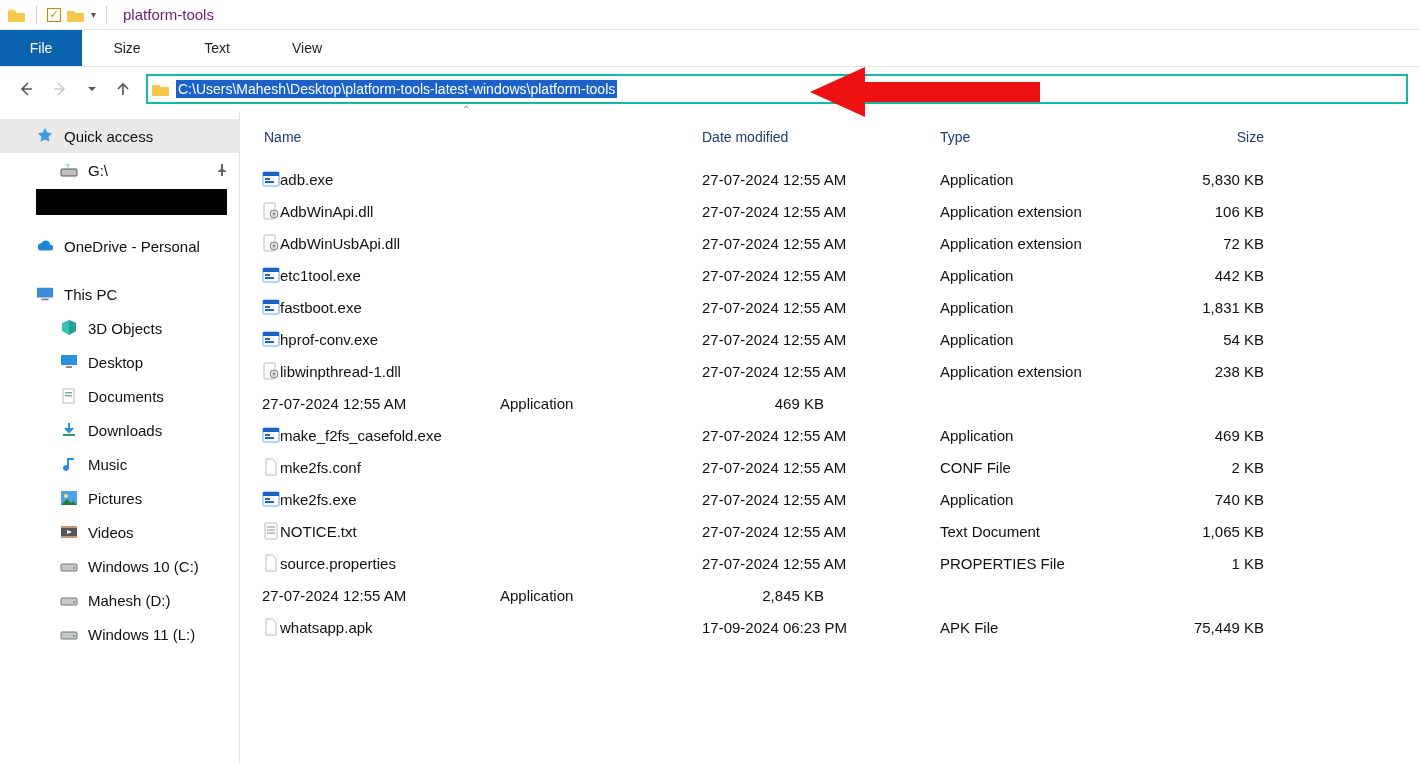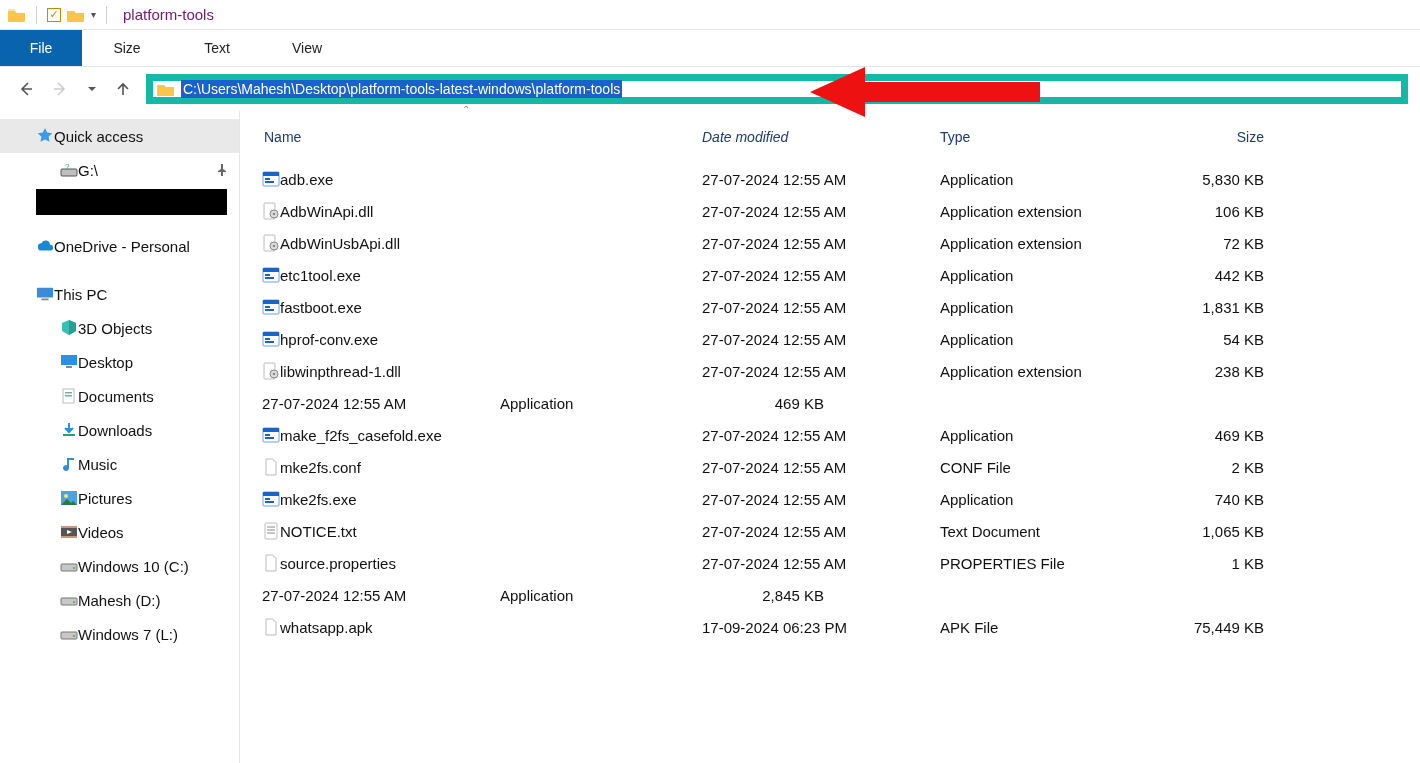--- a/index.html
+++ b/index.html
@@ -16,44 +16,44 @@
   
   .ribbon { height: 37px; display: flex; align-items: stretch; border-bottom: 1px solid #e5e5e5; }
   .ribbon .file-tab { background: #0a64ad; color: #fff; width: 82px; display: flex; align-items: center; justify-content: center; font-size: 14px; }
   .ribbon .rtab { width: 90px; display: flex; align-items: center; justify-content: center; font-size: 14px; color: #222; }
 
   
   .navbar { height: 44px; display: flex; align-items: center; padding: 0 12px; gap: 10px; }
   .nbtn { width: 26px; height: 26px; display: flex; align-items: center; justify-content: center; color: #6e6e6e; }
   .nbtn.disabled { opacity: 0.5; }
   .nbtn.small { width: 16px; }
-  .addr-wrap { flex: 1; height: 30px; border: 7px solid #14b8a6; display: flex; align-items: center; padding: 0 4px; gap: 6px; }
+  .addr-wrap { flex: 1; height: 30px; border: 2px solid #14b8a6; display: flex; align-items: center; padding: 0 4px; gap: 6px; }
   .addr-folder-ico { width: 18px; height: 14px; }
   .addr-text { background: #1a61c9; color: #fff; padding: 1px 2px; font-size: 14px; white-space: nowrap; }
 
   
   .body { display: flex; height: calc(100% - 30px - 37px - 44px); }
 
   
   .sidebar { width: 240px; border-right: 1px solid #e5e5e5; padding-top: 8px; font-size: 15px; }
-  .side-item { display: flex; align-items: center; height: 34px; padding-left: 36px; color: #111; }
+  .side-item { display: flex; align-items: center; height: 34px; padding-left: 36px; gap: 10px; color: #111; }
   .side-item.top { padding-left: 36px; }
   .side-item.qa { background: #e9e9e9; }
   .side-item .ico { width: 18px; height: 18px; display: flex; align-items: center; justify-content: center; font-size: 15px; }
   .side-group { margin-top: 14px; }
   .side-sub { padding-left: 60px; }
   .side-black { margin: 2px 12px 2px 36px; height: 26px; background: #000; }
   .pin-col { margin-left: auto; margin-right: 12px; font-size: 12px; color: #666; }
 
   
   .main { flex: 1; padding: 0 8px 0 22px; }
   .cols { display: flex; height: 34px; align-items: flex-start; font-size: 14px; color: #1f3a6e; }
   .col-name { width: 440px; padding-left: 2px; display:flex; align-items:center; gap:6px; }
   .col-sort { color: #888; font-size: 10px; position: relative; left: 200px; top: -12px; }
-  .col-date { width: 238px; font-style: italic; }
+  .col-date { width: 238px; }
   .col-type { width: 200px; }
   .col-size { width: 130px; text-align: right; padding-right: 6px; }
 
   .row { display: flex; height: 32px; align-items: center; font-size: 15px; color: #111; }
   .c-name { width: 440px; display: flex; align-items: center; }
   .c-date { width: 238px; }
   .c-type { width: 200px; }
   .c-size { width: 130px; text-align: right; padding-right: 6px; }
 
   .fico { width: 18px; height: 18px; }
@@ -262,21 +262,21 @@
             </span>
             <span>Mahesh (D:)</span>
           </div>
           <div class="side-item side-sub">
             <span class="ico">
               <svg width="18" height="14" viewBox="0 0 18 14">
                 <rect x="1" y="5" width="16" height="7" rx="1" fill="#c7c7c7" stroke="#777"></rect>
                 <circle cx="14" cy="9" r="1" fill="#4a4"></circle>
               </svg>
             </span>
-            <span>Windows 7 (L:)</span>
+            <span>Windows 11 (L:)</span>
           </div>
         </div>
     </div>
 
   </div>
 
   <div class="main">
     <div style="position:relative">
       <span class="col-sort">⌃</span>
     </div>

